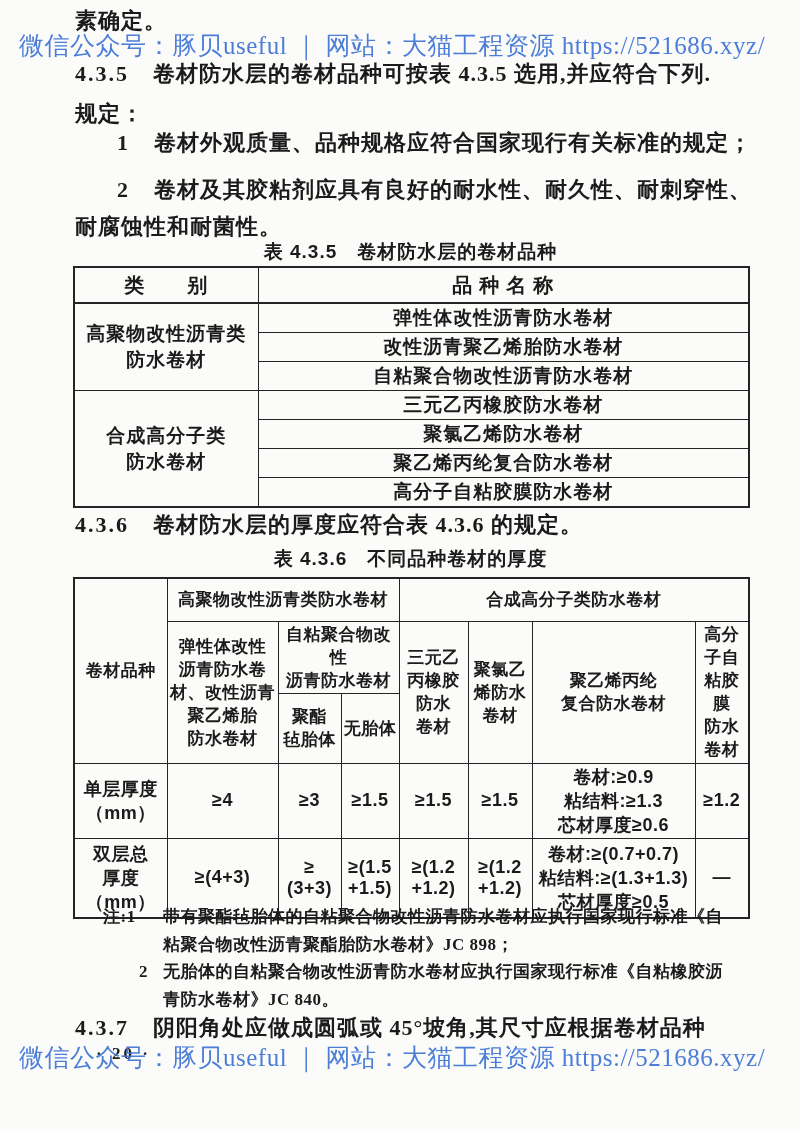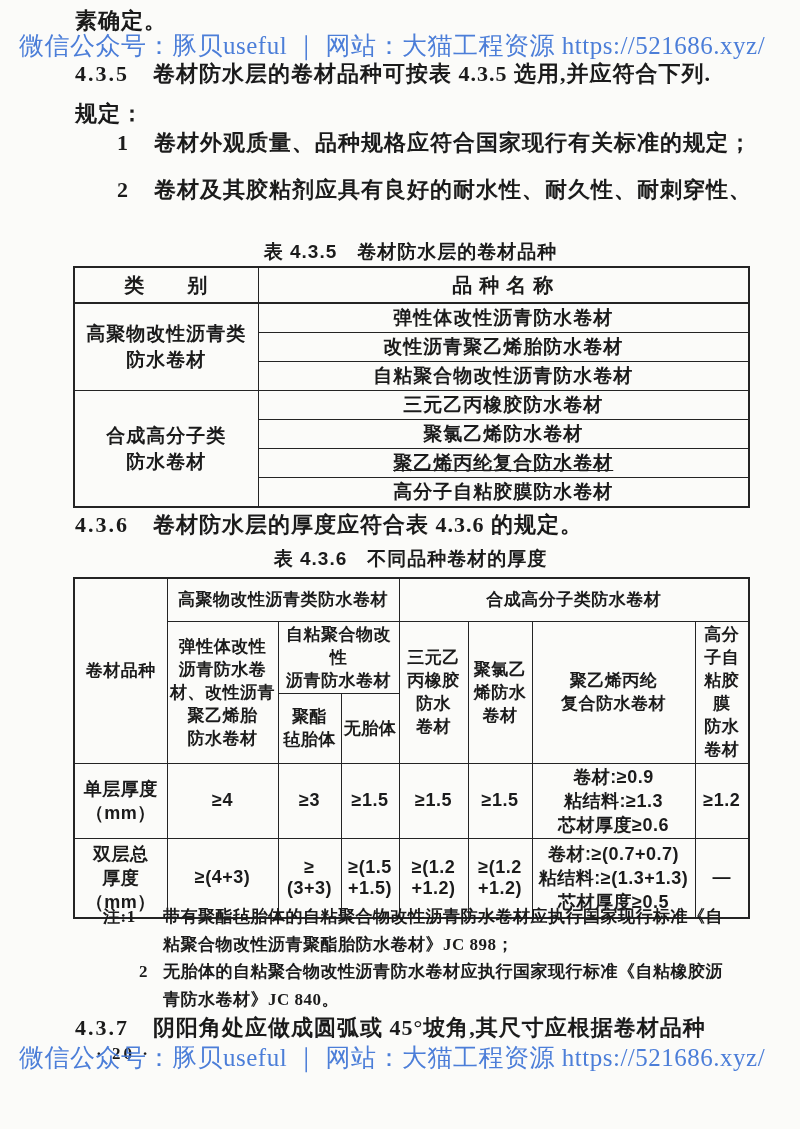--- a/index.html
+++ b/index.html
@@ -69,20 +69,21 @@
     <b class="sec-num">4.3.5</b><span>卷材防水层的卷材品种可按表 4.3.5 选用,并应符合下列.</span>
   </div>
   <div class="line" style="left:75px;top:99px;">规定：</div>
 
   <div class="line" style="left:117px;top:128px;">
     <b class="item-num">1</b><span>卷材外观质量、品种规格应符合国家现行有关标准的规定；</span>
   </div>
   <div class="line" style="left:117px;top:175px;">
     <b class="item-num">2</b><span>卷材及其胶粘剂应具有良好的耐水性、耐久性、耐刺穿性、</span>
   </div>
+  <div class="line" style="left:75px;top:212px;">耐腐蚀性和耐菌性。</div>
 
   <div class="tbl-title" style="top:239px;">表 4.3.5　卷材防水层的卷材品种</div>
 
   <table class="t435">
     <colgroup>
         <col style="width:184px">
         <col style="width:491px">
       </colgroup>
     <tbody>
       <tr style="height:36px;">
@@ -101,21 +102,21 @@
         <td>自粘聚合物改性沥青防水卷材</td>
       </tr>
       <tr style="height:26px;">
         <td rowspan="4" class="ml cat">合成高分子类
 防水卷材</td>
         <td>三元乙丙橡胶防水卷材</td>
       </tr>
       <tr style="height:27px;">
         <td>聚氯乙烯防水卷材</td>
       </tr>
-      <tr style="height:26px;text-decoration:underline;">
+      <tr style="height:26px;">
         <td>聚乙烯丙纶复合防水卷材</td>
       </tr>
       <tr style="height:27px;margin-left:24px;">
         <td>高分子自粘胶膜防水卷材</td>
       </tr>
     </tbody>
   </table>
 
   <div class="line" style="left:75px;top:510px;">
     <b class="sec-num">4.3.6</b><span>卷材防水层的厚度应符合表 4.3.6 的规定。</span>

